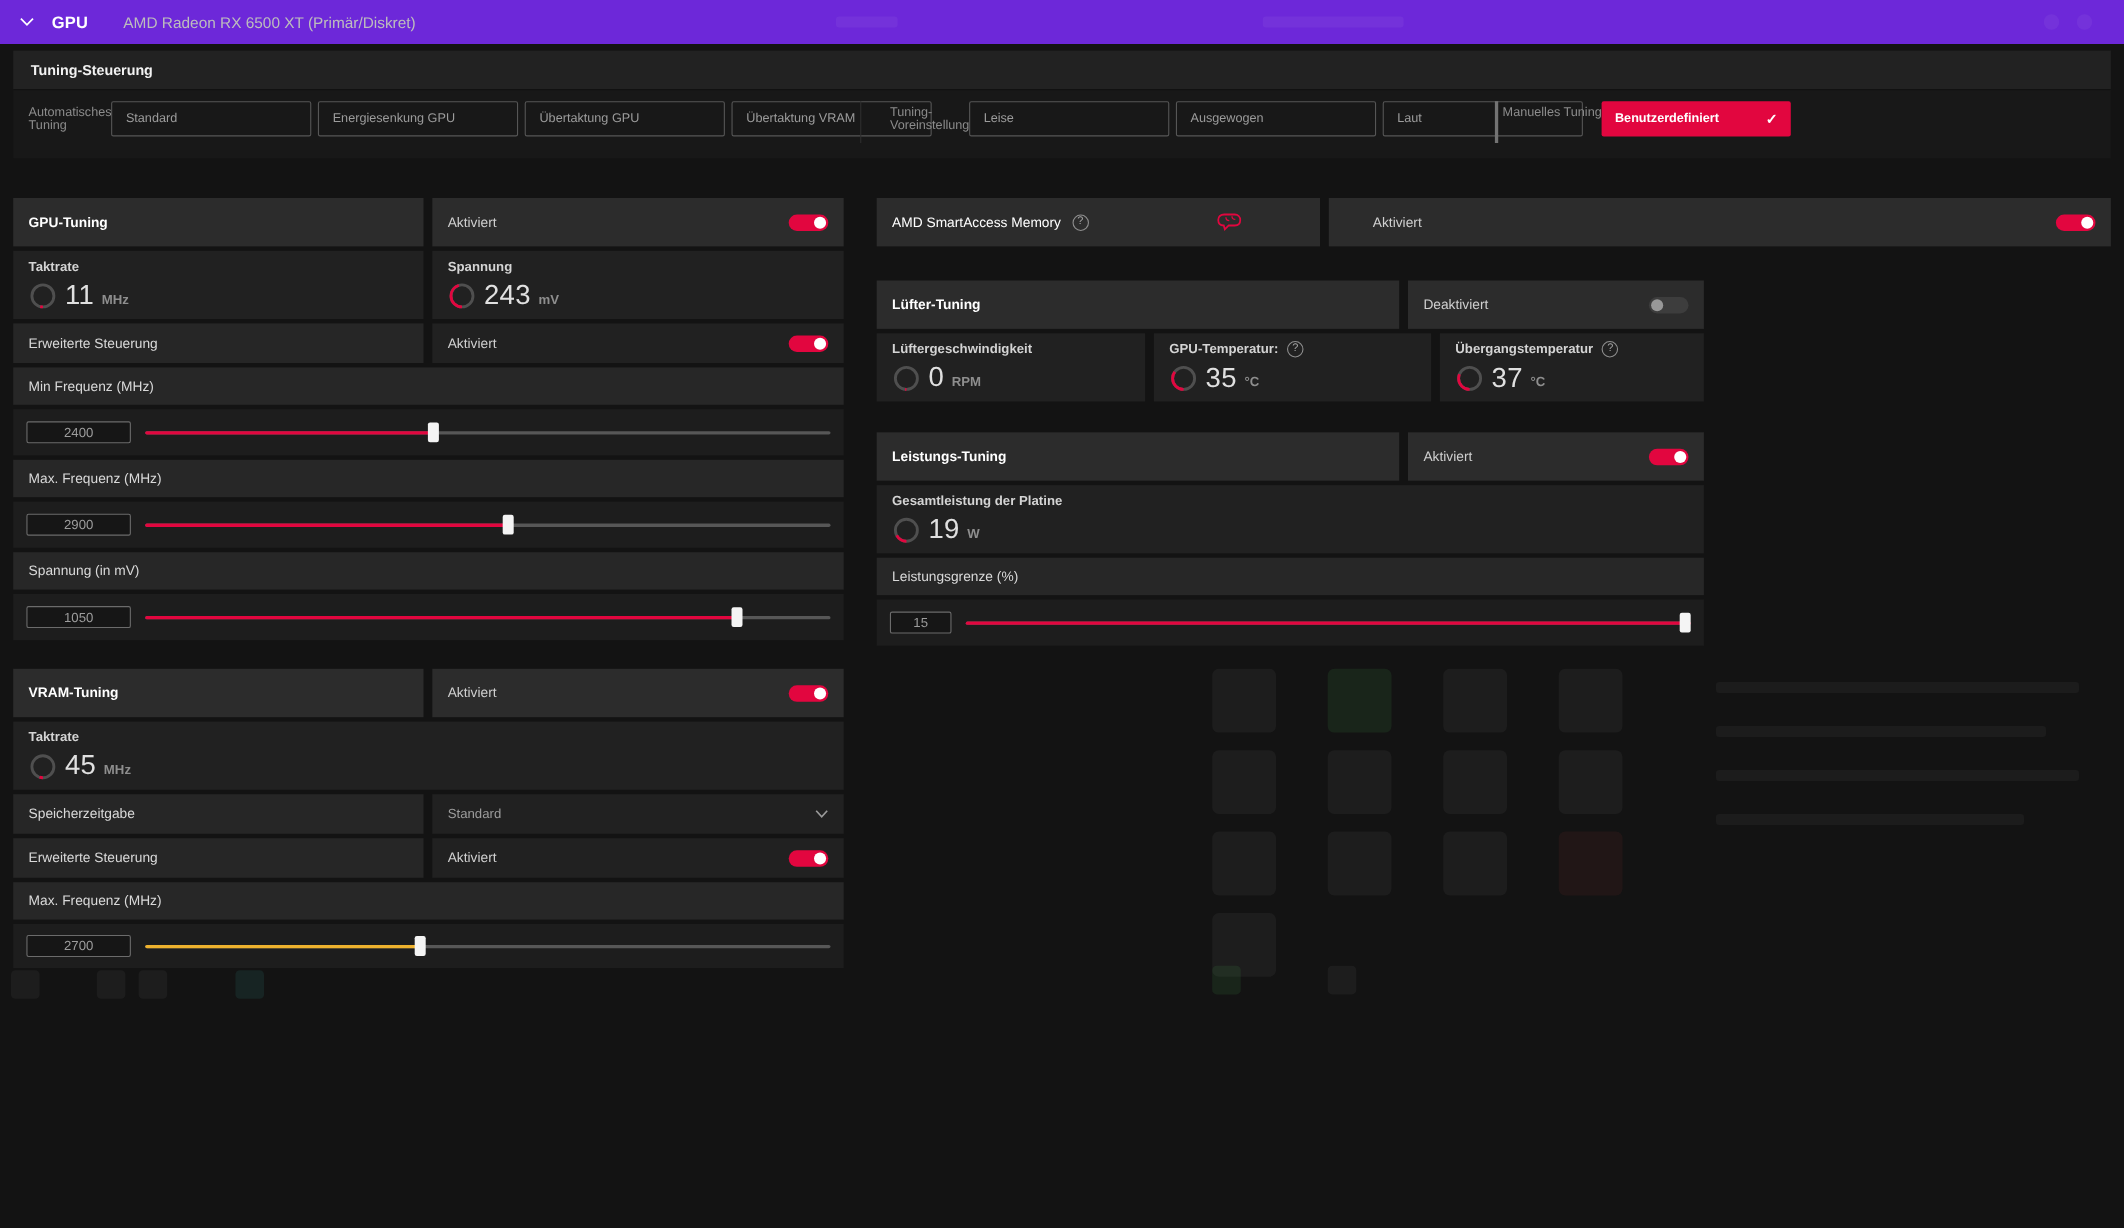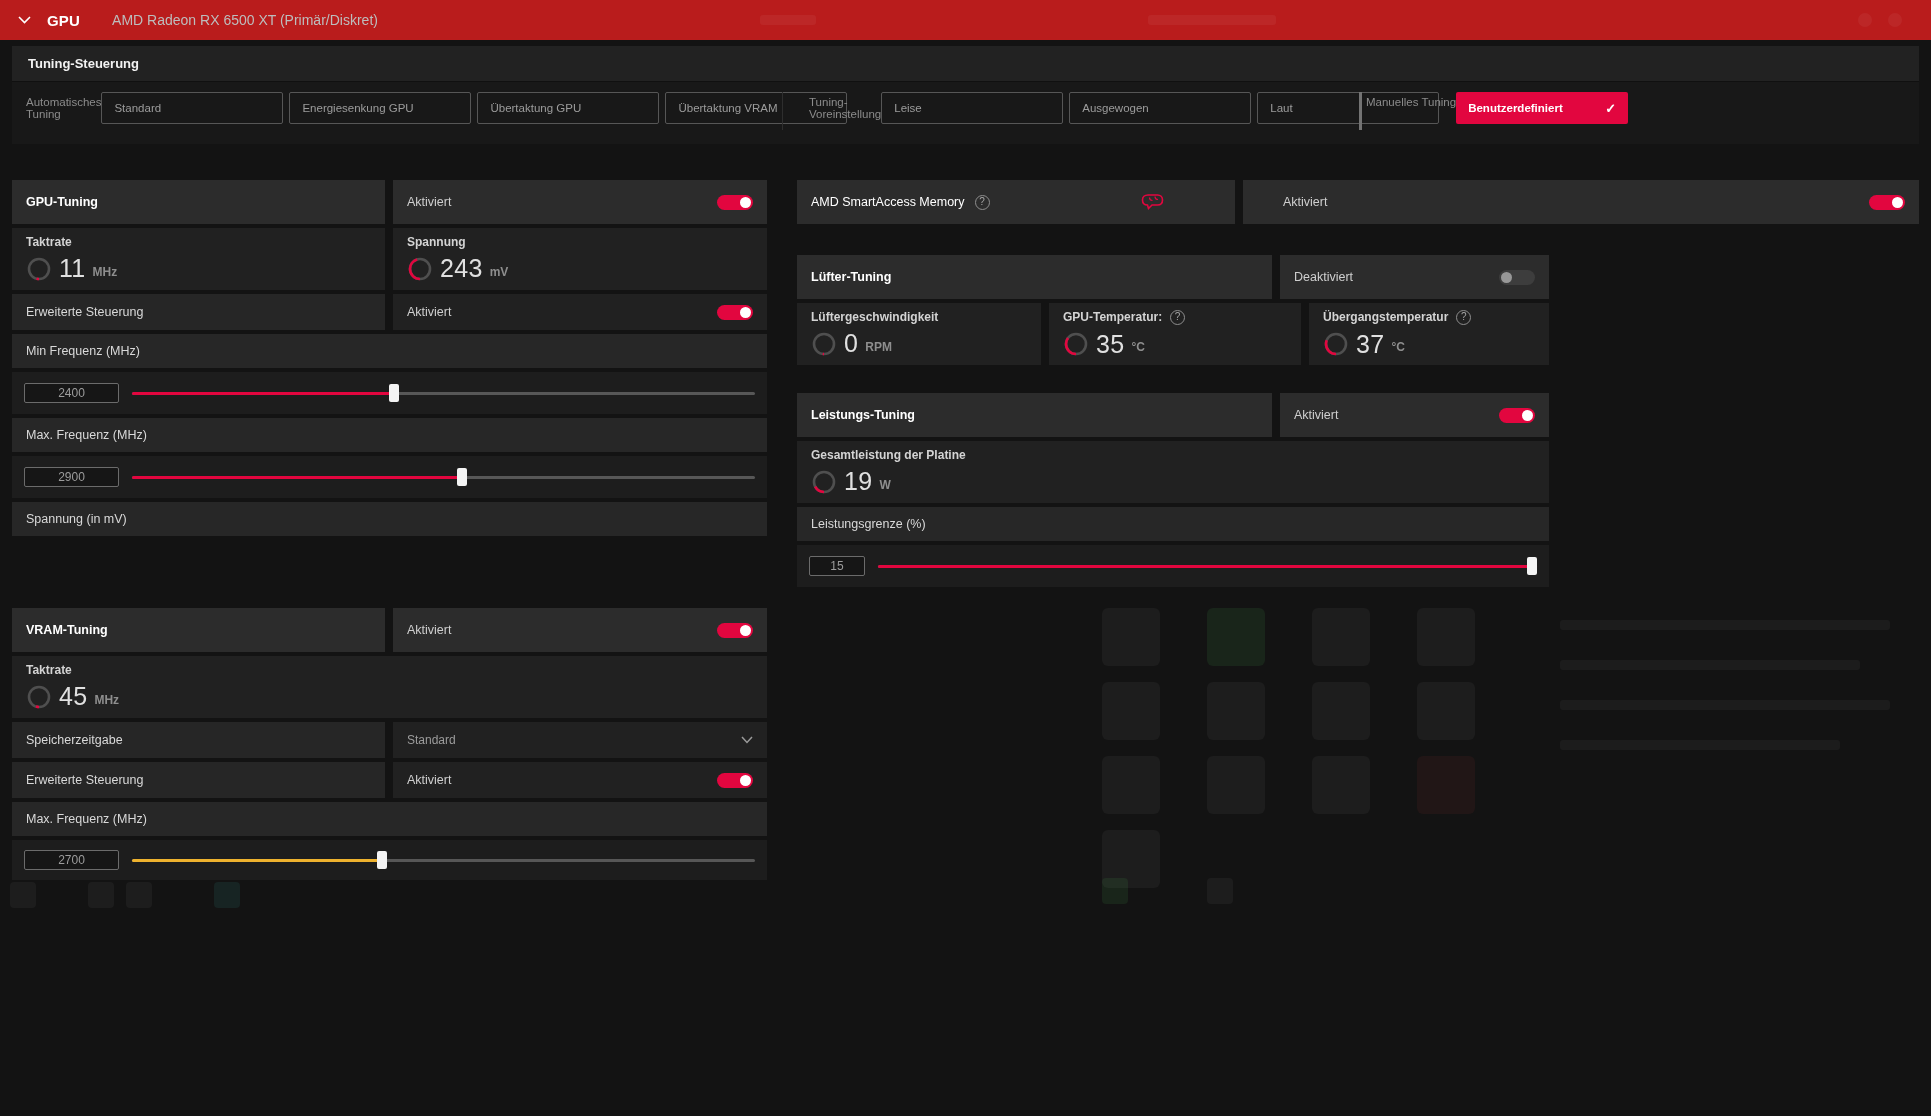--- a/index.html
+++ b/index.html
@@ -10,21 +10,21 @@
   *{margin:0;padding:0;box-sizing:border-box}
   html,body{width:1931px;height:1116px}
   body{
     background:var(--bg);
     font-family:"Liberation Sans",sans-serif;
     color:#cccccc;
     position:relative;
     overflow:hidden;
   }
   
-  .topbar{position:absolute;left:0;top:0;width:100%;height:40px;background:#b91c1c;
+  .topbar{position:absolute;left:0;top:0;width:100%;height:40px;background:#6d28d9;
     display:flex;align-items:center;padding-left:18px;z-index:3}
   .topbar .chev{display:flex;align-items:center;margin-right:16px;cursor:pointer}
   .topbar .devlabel{color:#ffffff;font-size:15px;font-weight:bold;margin-right:32px;letter-spacing:.2px}
   .topbar .devname{color:#bdbdbd;font-size:14px}
   .dimbar{position:absolute;background:rgba(255,255,255,0.05);height:10px;border-radius:3px;top:15px}
   .dimdot{position:absolute;background:rgba(255,255,255,0.05);width:14px;height:14px;border-radius:50%;top:13px}
 
   
   .dimlayer{position:absolute;inset:0;z-index:0;pointer-events:none}
   .tile{position:absolute;background:rgba(255,255,255,0.045);border-radius:6px;width:58px;height:58px}
@@ -53,21 +53,21 @@
     display:flex;align-items:center;justify-content:space-between;padding:0 12px;font-weight:bold}
   .tbtn.selected .check{font-size:13px}
 
   
   .panel{position:absolute;display:flex;flex-direction:column;gap:4px;z-index:2}
   .row{display:flex;gap:8px;flex:none}
   .h44{height:44px}.h62{height:62px}.h36{height:36px}.h34{height:34px}.h42{height:42px}.h40{height:40px}
   .cell{background:#212121;display:flex;align-items:center;padding:0 14px;min-width:0}
   .grow{flex:1}
   .w373{width:373px;flex:none}
-  .w443{width:438px;flex:none}
+  .w443{width:403px;flex:none}
   .w475{width:475px;flex:none}
   .w244{width:244px;flex:none}
   .w252{width:252px;flex:none}
   .row.header .cell{background:#2c2c2c}
   .cell.lite{background:#262626}
   .labelrow{background:#272727;display:flex;align-items:center;padding:0 14px;color:#d9d9d9;font-size:12.5px}
   .sliderrow{background:#1d1d1d;display:flex;align-items:center;padding:0 12px}
   .panel-title{color:#ffffff;font-size:12.5px;font-weight:bold;white-space:nowrap}
   .panel-title.normal{font-weight:normal}
   .status{color:#cfcfcf;font-size:12.5px}
@@ -251,20 +251,28 @@
   <div class="labelrow h34">Max. Frequenz (MHz)</div>
   <div class="sliderrow h42">
     <input class="numinput" value="2900" style="">
     <div class="slider">
       <div class="track"></div>
         <div class="fill" style="width: 53%;"></div>
       <div class="handle" style="left: calc(53% - 5.3px);"></div>
     </div>
   </div>
   <div class="labelrow h34">Spannung (in mV)</div>
+  <div class="sliderrow h42">
+    <input class="numinput" value="1050" style="">
+    <div class="slider">
+      <div class="track"></div>
+        <div class="fill" style="width: 87%;"></div>
+      <div class="handle" style="left: calc(87% - 8.7px);"></div>
+    </div>
+  </div>
 </section>
 
 <section class="panel" style="left:12px;top:608px;width:755px">
   <div class="row header h44">
     <div class="cell w373">
         <span class="panel-title">VRAM-Tuning</span>
       </div>
     <div class="cell grow">
       <span class="status">Aktiviert</span>
       <div class="toggle on">

